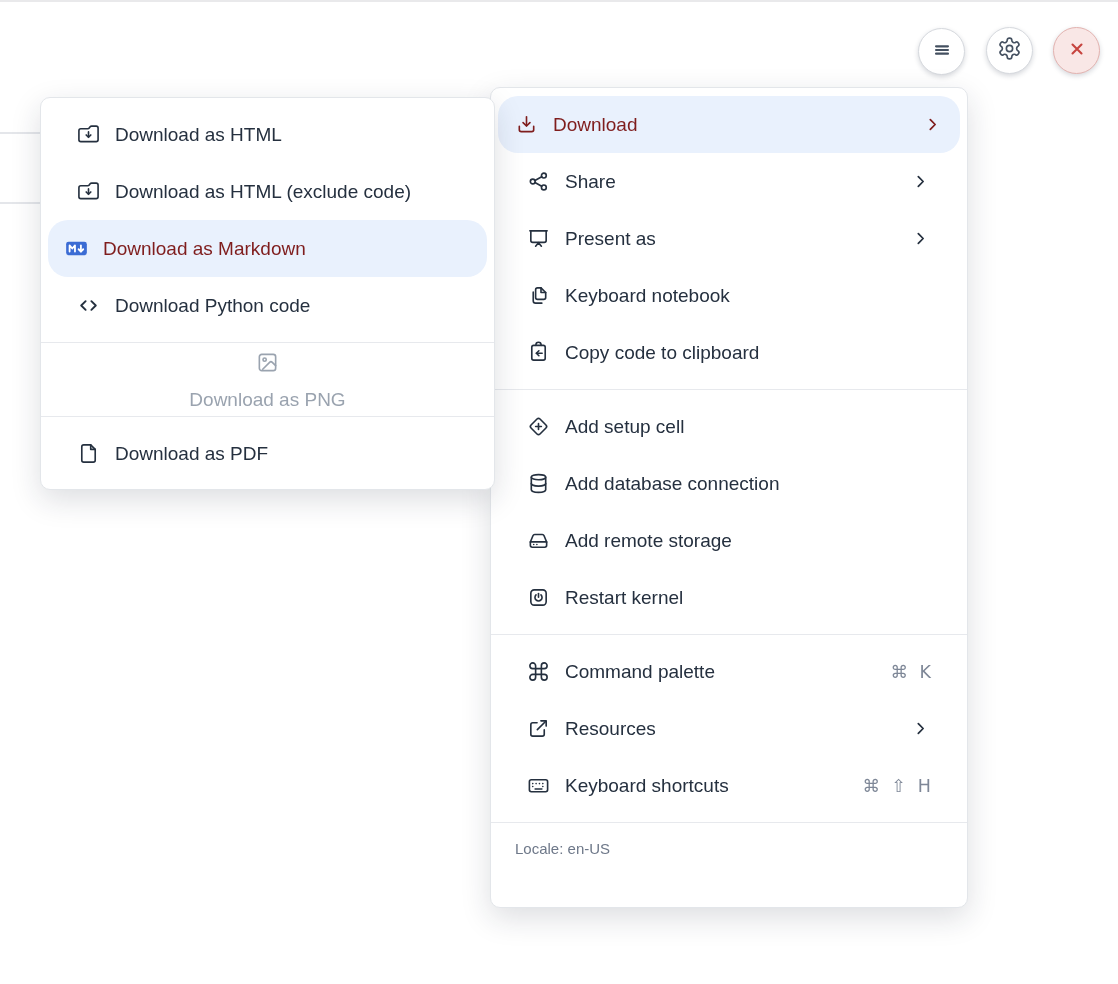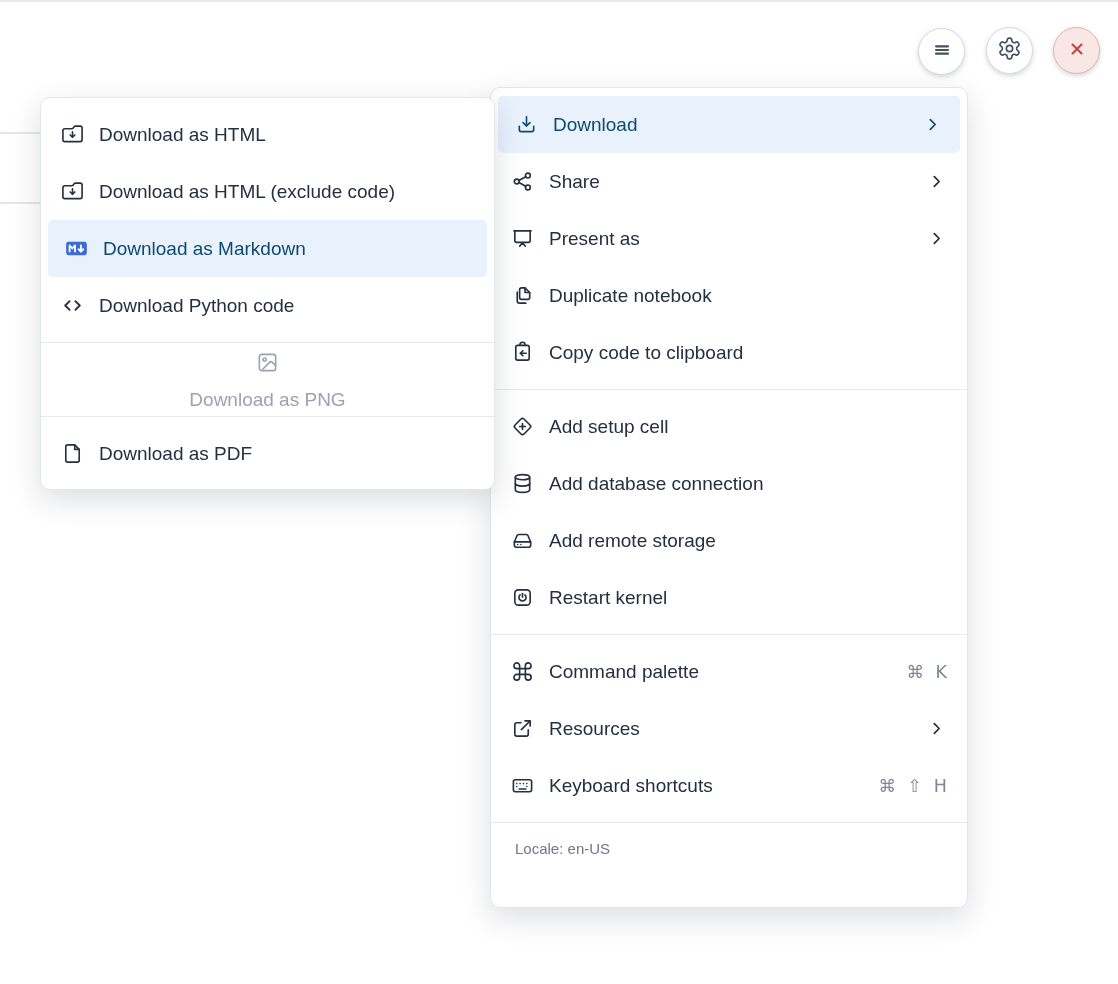--- a/index.html
+++ b/index.html
@@ -36,36 +36,36 @@
     position: absolute; background: #ffffff;
     border: 1px solid #e3e6ea; border-radius: 10px;
     box-shadow: 0 10px 30px rgba(25,35,55,.15);
   }
   #main-menu  { left: 490px; top: 87px; width: 478px; height: 821px; z-index: 10; }
   #download-submenu { left: 40px; top: 97px; width: 455px; height: 393px; z-index: 20; }
   .group { padding: 8px 0; }
   .sep { height: 1px; background: #e7e9ed; }
   .mi {
     height: 57px; display: flex; align-items: center;
-    padding: 0 20px; gap: 15px;
+    padding: 0 36px; gap: 15px;
     font-size: 19px; color: #25303f; cursor: pointer;
     white-space: nowrap;
   }
   .mi .ic { width: 23px; height: 23px; flex: none; display: flex; align-items: center; justify-content: center; }
   .mi .ic svg { display: block; }
   .mi .lbl { flex: 1 1 auto; }
   .mi .chev { flex: none; display: flex; align-items: center; }
   .mi .shortcut {
     flex: none; font-family: "DejaVu Sans", sans-serif;
     font-size: 17.5px; color: #7e8797; word-spacing: 6px;
   }
   .mi.active {
     margin: 0 7px; padding: 0 17px;
-    background: #e9f1fd; border-radius: 5px;
-    color: #0c4a6e;
+    background: #e9f1fd; border-radius: 20px;
+    color: #7f1d1d;
   }
   .mi.disabled { color: #9aa3af; cursor: default; flex-direction: column; }
   .footer { padding: 8px 0 10px; }
   .footer-line {
     height: 34px; display: flex; align-items: center;
     padding: 0 24px; font-size: 15px; color: #6e7889;
   }
 </style>
 </head>
 <body>
@@ -144,21 +144,21 @@
           </span>
       </div>
       <div class="mi">
         <span class="ic">
             <svg width="23" height="23" viewBox="0 0 24 24" fill="none" stroke="currentColor" stroke-width="1.7" stroke-linecap="round" stroke-linejoin="round">
               <path d="M6.5 8.5v9A2.5 2.5 0 0 0 9 20h6.5"></path>
               <path d="M14.6 4H11a2 2 0 0 0-2 2v8a2 2 0 0 0 2 2h6.5a2 2 0 0 0 2-2V8.9L14.6 4Z"></path>
               <path d="M14.6 4v4.9h4.9"></path>
             </svg>
           </span>
-        <span class="lbl">Duplicate notebook</span>
+        <span class="lbl">Keyboard notebook</span>
       </div>
       <div class="mi">
         <span class="ic">
             <svg width="23" height="23" viewBox="0 0 24 24" fill="none" stroke="currentColor" stroke-width="1.7" stroke-linecap="round" stroke-linejoin="round">
               <rect x="5" y="4.5" width="14" height="15.5" rx="2"></rect>
               <path d="M9.3 4.5V4a2.7 2.7 0 0 1 5.4 0v.5"></path>
               <path d="M15.8 12.8H9.8"></path>
               <path d="m12.4 10.2-2.6 2.6 2.6 2.6"></path>
             </svg>
           </span>

